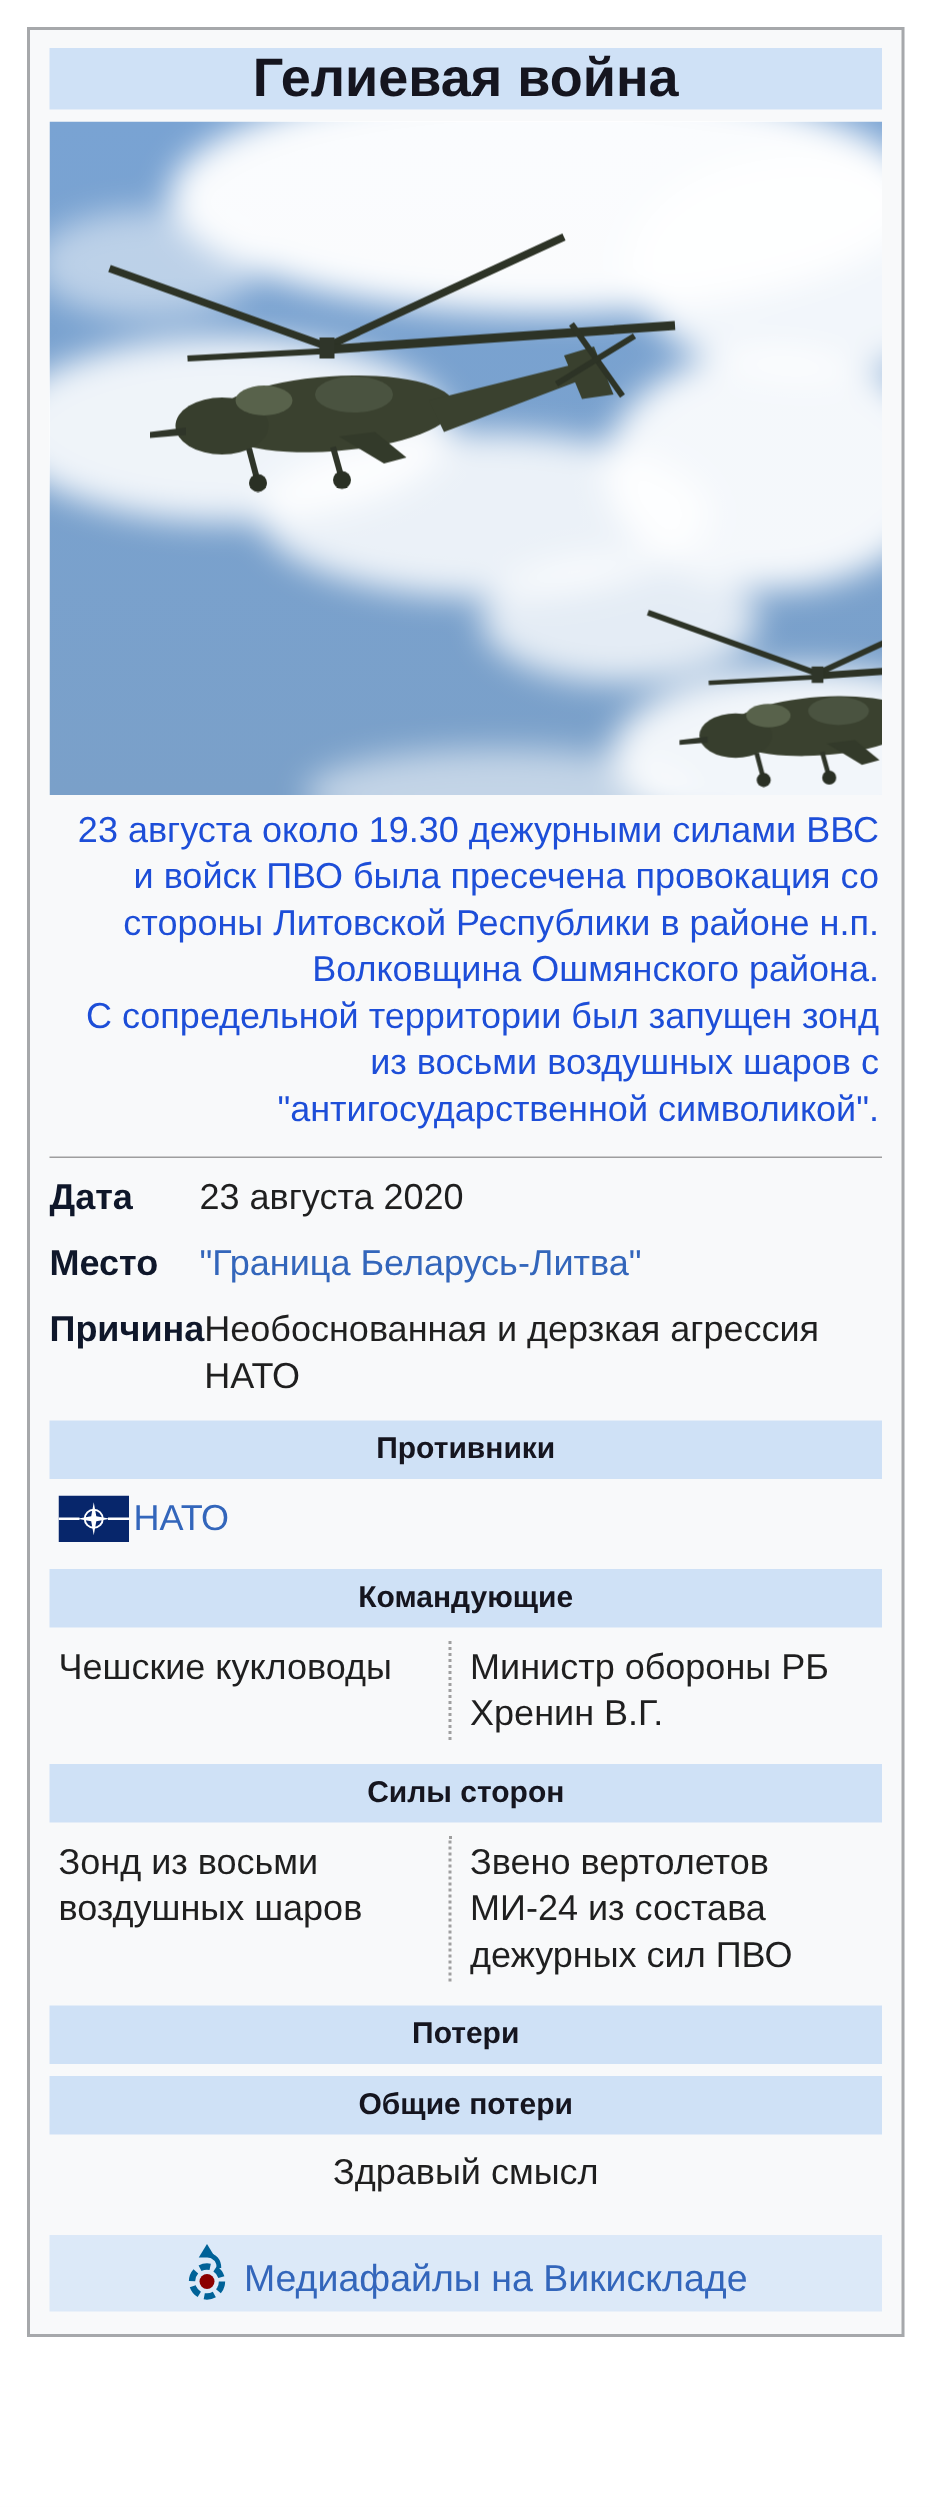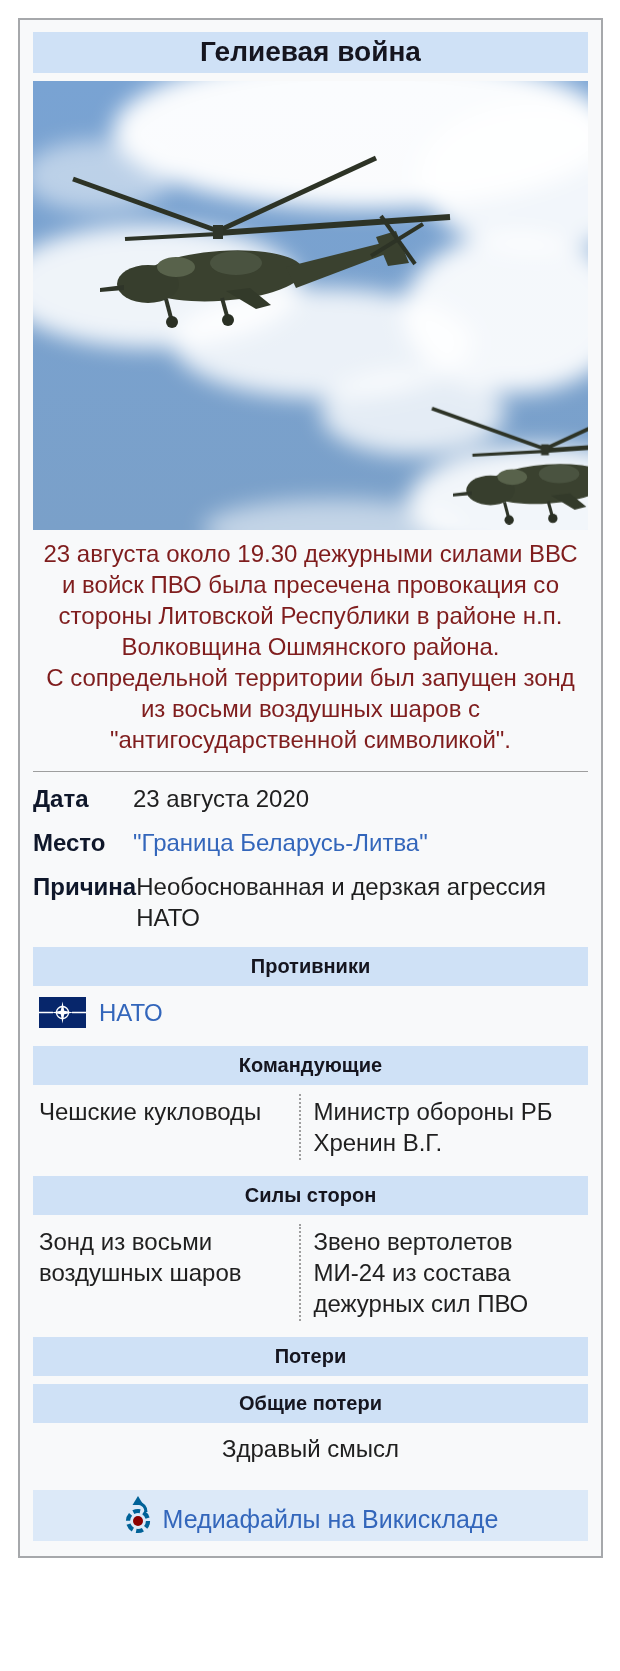--- a/index.html
+++ b/index.html
@@ -11,41 +11,41 @@
   }
   .infobox {
     width: 585px; margin: 18px 0 0 18px;
     border: 2px solid #a6a8ab;
     background: #f8f9fa;
     padding: 12px 13px 15px 13px;
     font-size: 24px; line-height: 31px;
   }
   .ib-title {
     background: #cfe1f6; color: #15151f;
-    font-size: 28px; font-weight: bold; text-align: center;
+    font-size: 36px; font-weight: bold; text-align: center;
     padding: 4px 0 5px; line-height: 32px;
   }
   .photo { display:block; width: 555px; height: 449px; margin-top: 8px; }
-  .caption { text-align: center; padding: 8px 2px 10px; color:#7f1d1d; }
+  .caption { text-align: right; padding: 8px 2px 10px; color:#1d4ed8; }
   .caption p + p { margin-top: 0px; }
   .divider { border: 0; border-top: 1px solid #9e9e9e; margin: 6px 0 4px; }
   .facts { width: 100%; }
   .fact-row { display: flex; padding: 7px 0 6px; }
   .fact-label { flex: 0 0 100px; font-weight: bold; color:#0f172a; }
   .fact-value { flex: 1; }
   a.wlink { color: #3366bb; text-decoration: none; cursor: pointer; }
   .sec-header {
     background: #cfe1f6; color: #15151f;
     font-size: 20px; font-weight: bold; text-align: center;
     padding: 3px 0 4px; margin: 8px 0 0; line-height: 32px;
   }
   .two-col { display: flex; align-items: stretch; padding: 9px 0 8px; }
   .col-l { flex: 0 0 48%; padding: 2px 10px 2px 6px; }
   .col-r { flex: 1; border-left: 2px dotted #9f9f9f; padding: 2px 2px 2px 12px; }
-  .flag-cell { display: flex; align-items: center; gap: 13px; }
+  .flag-cell { display: flex; align-items: center; gap: 3px; }
   .flag-svg { display:block; flex: 0 0 auto; }
   .center-row { text-align: center; padding: 10px 0 14px; }
   .ib-footer {
     background: #dce9f8; margin-top: 12px;
     display: flex; align-items: flex-end; justify-content: center; gap: 10px;
     padding: 5px 0 6px; font-size: 25px;
   }
   .commons-logo { display:block; }
 </style>
 </head>

